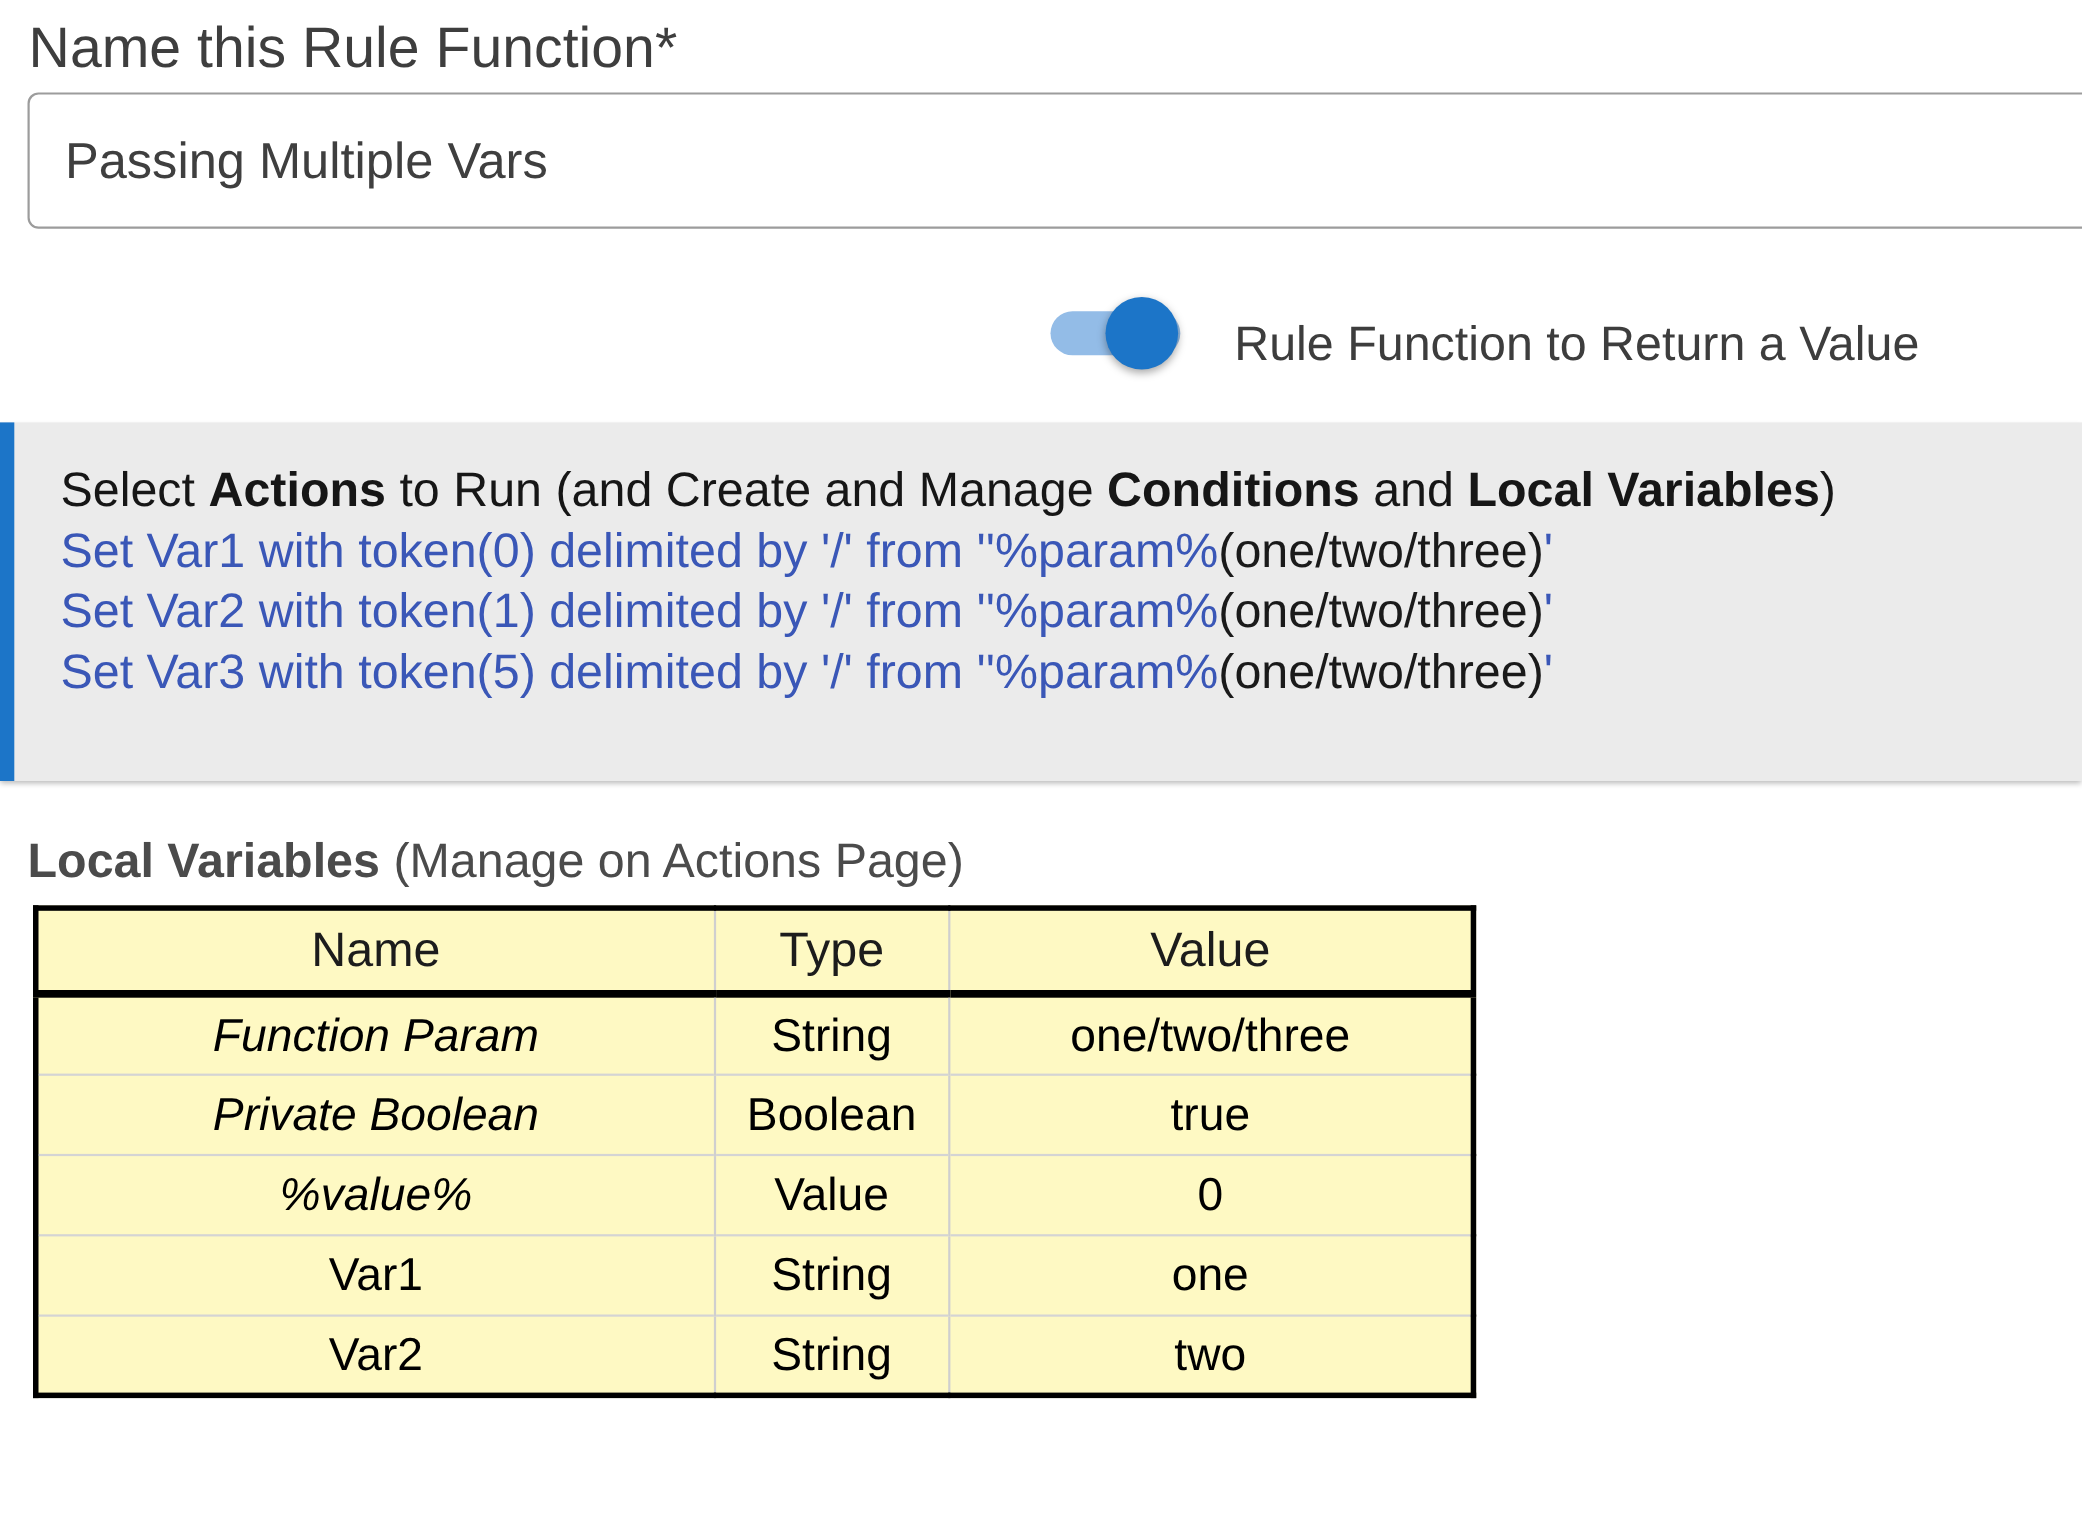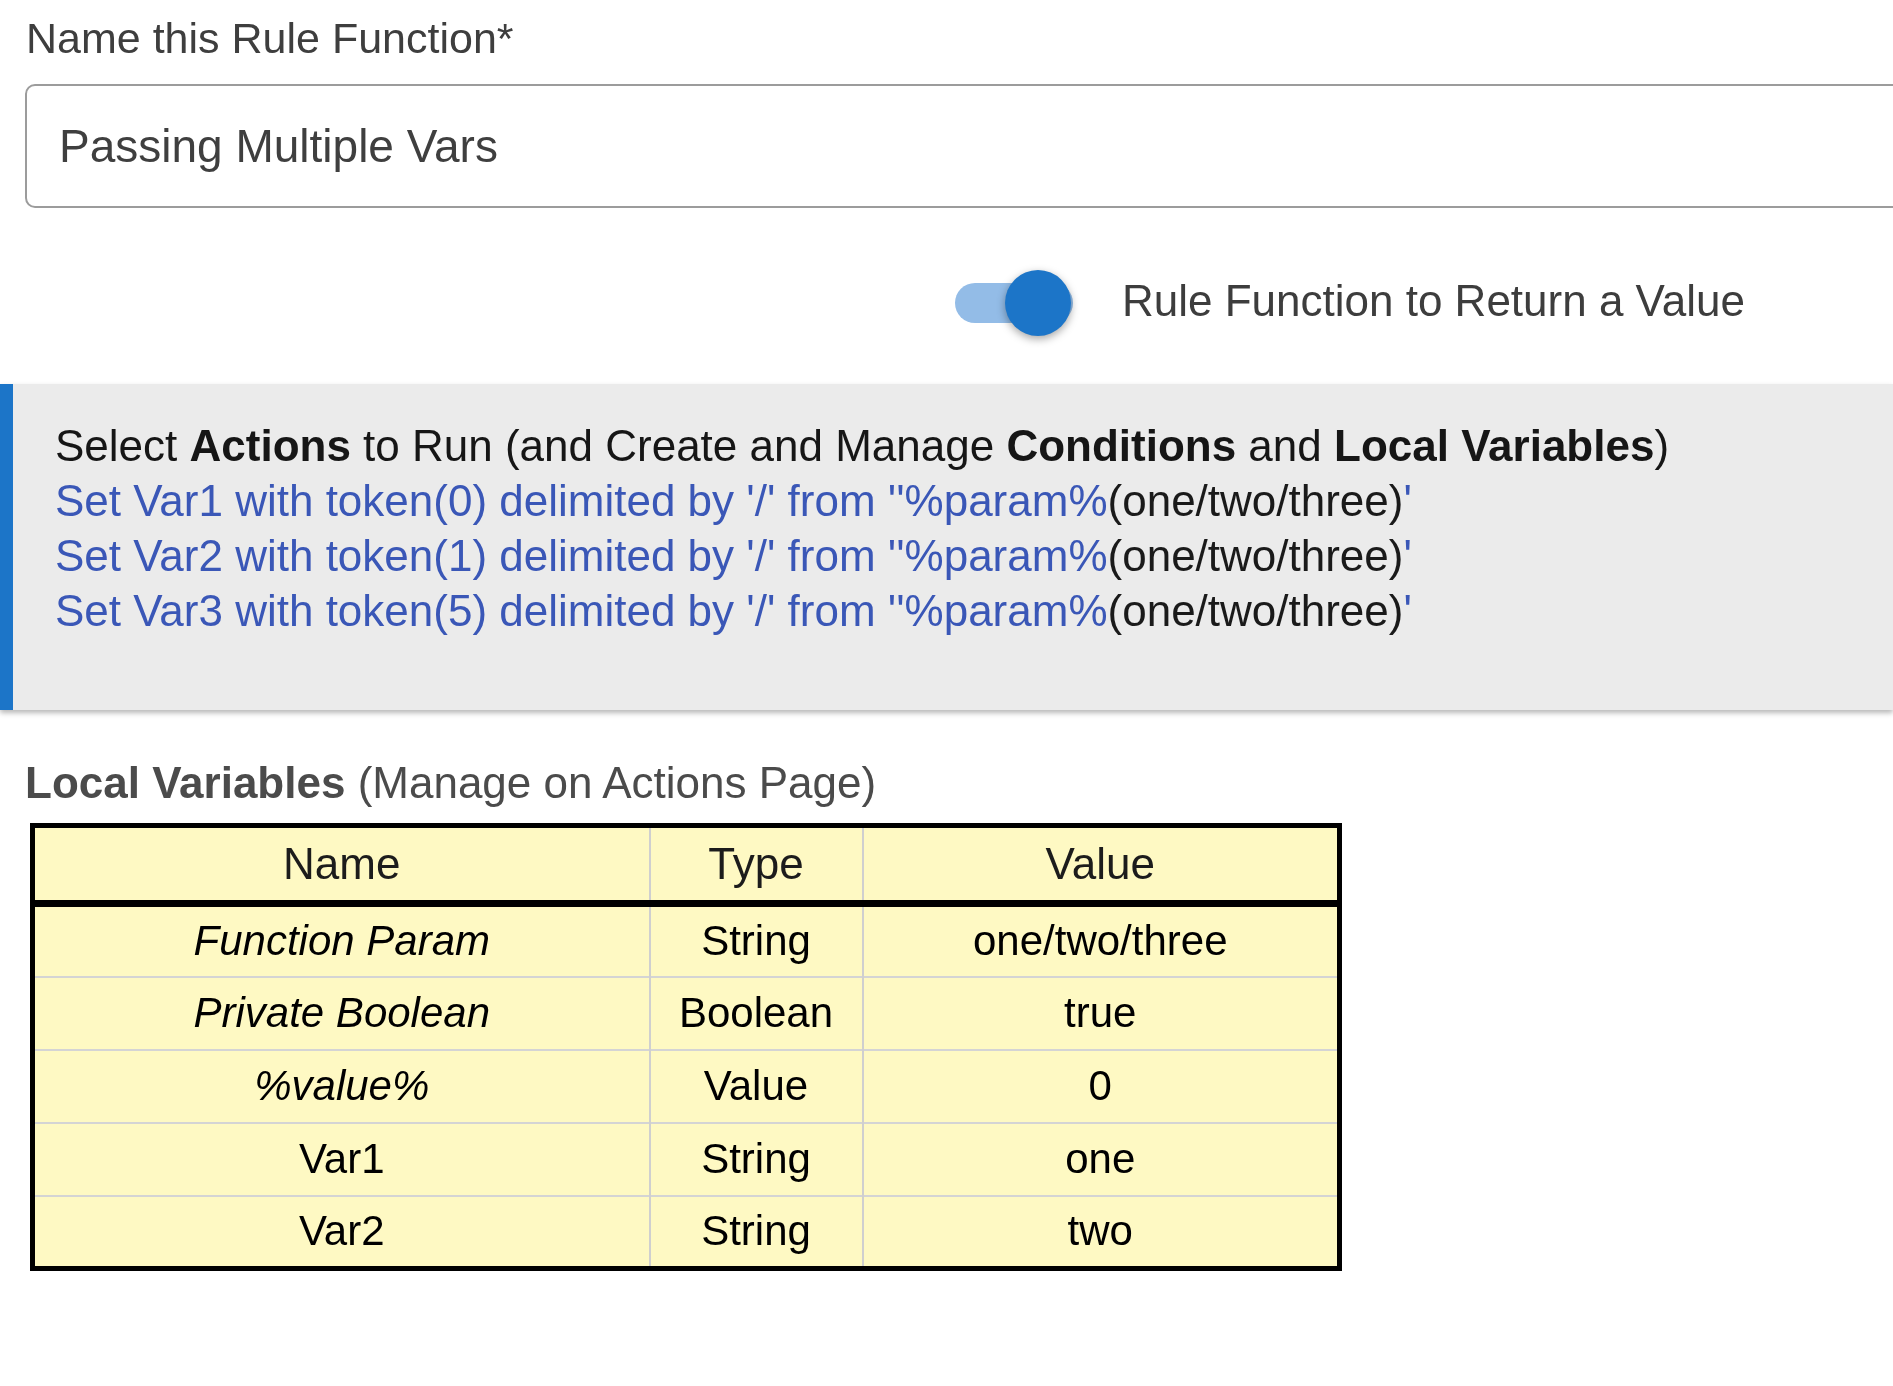--- a/index.html
+++ b/index.html
@@ -13,21 +13,21 @@
   #screen {
     position: relative;
     width: 1893px; height: 1386px;
     overflow: hidden;
     background: #ffffff;
   }
 
   
   .name-label {
     position: absolute; left: 26px; top: 14px;
-    font-size: 43px; color: #3e3e3e;
+    font-size: 52px; color: #3e3e3e;
     white-space: nowrap;
   }
   .name-input {
     position: absolute; left: 25px; top: 84px;
     width: 1905px; height: 124px;
     border: 2px solid #9c9c9c; border-radius: 10px;
     padding: 0 0 0 32px;
     font-family: "Liberation Sans", sans-serif;
     font-size: 46px; color: #3f3f3f;
     background: #ffffff;
@@ -43,21 +43,21 @@
     cursor: pointer;
   }
   .toggle-thumb {
     position: absolute; right: 2px; top: -13px;
     width: 66px; height: 66px;
     border-radius: 50%;
     background: #1c75c8;
     box-shadow: 0 3px 8px rgba(0,0,0,0.35);
   }
   .toggle-label {
-    position: absolute; left: 1122px; top: 276px;
+    position: absolute; left: 1122px; top: 288px;
     font-size: 44px; color: #3d3d3d;
     white-space: nowrap;
   }
 
   
   .actions-panel {
     position: absolute; left: 0; top: 384px;
     width: 1893px; height: 326px;
     background: #ebebeb;
     border-left: 13px solid #1c75c8;

